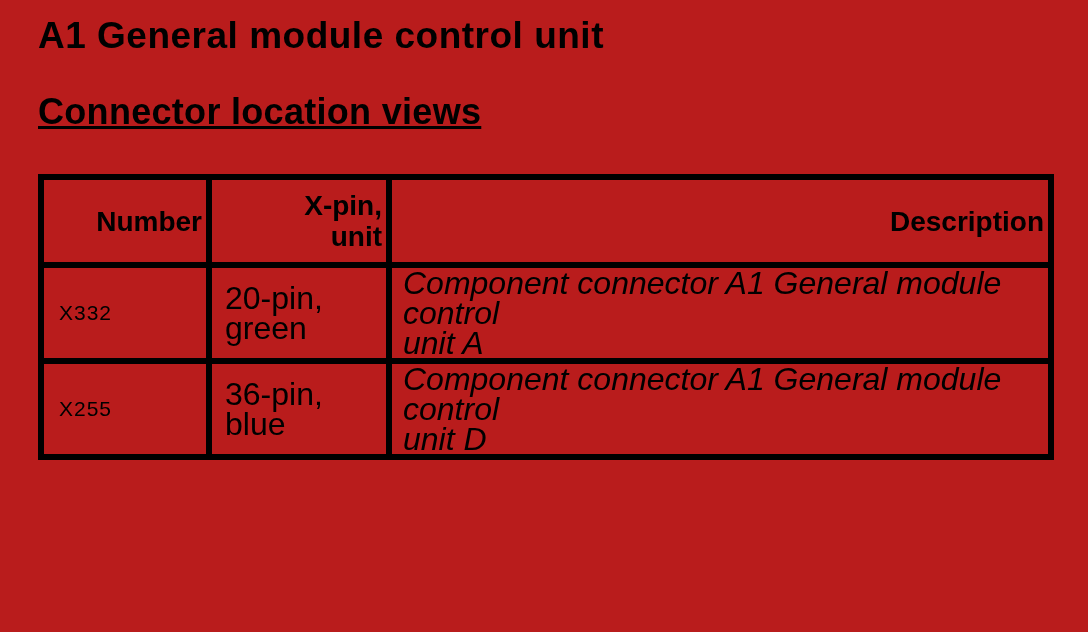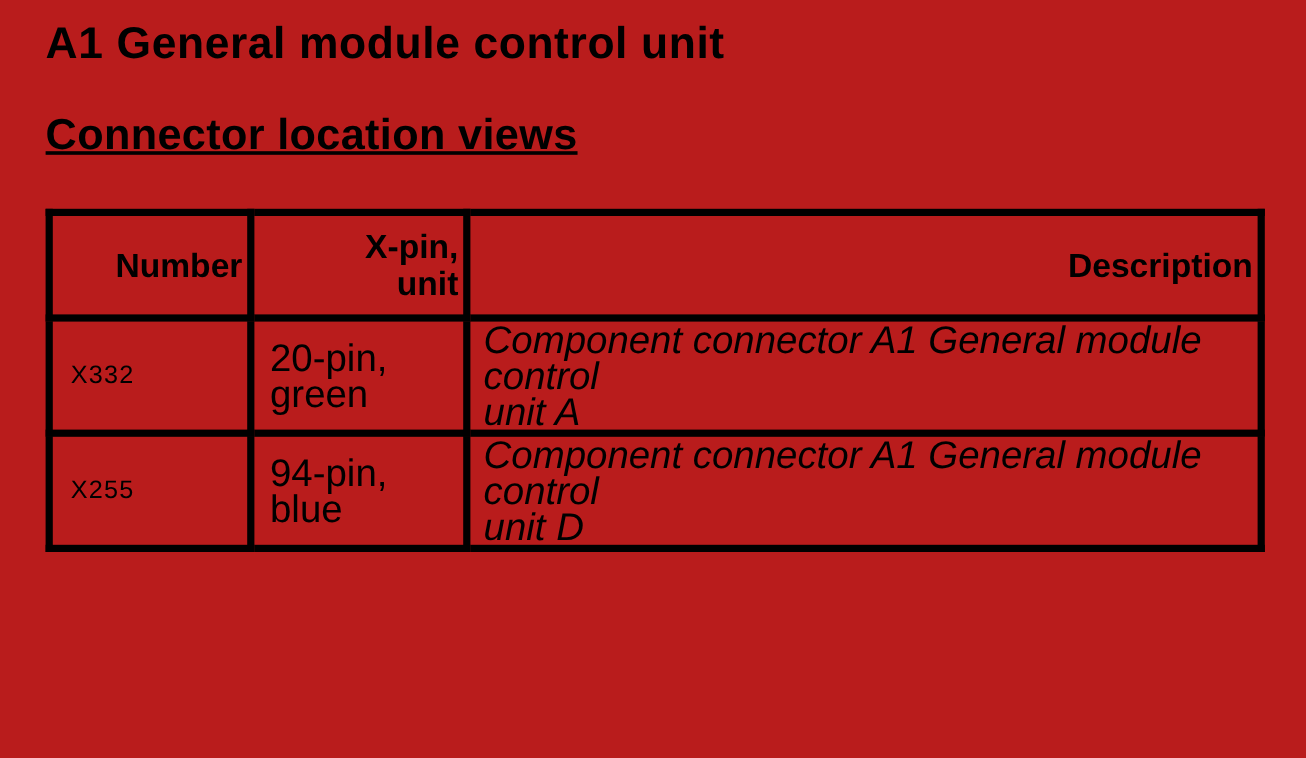--- a/index.html
+++ b/index.html
@@ -101,20 +101,20 @@
     <tbody>
       <tr>
         <td class="number-cell">X332</td>
         <td class="pin-cell">20-pin,
 green</td>
         <td class="description-cell">Component connector A1 General module control
 unit A</td>
       </tr>
       <tr>
         <td class="number-cell">X255</td>
-        <td class="pin-cell">94-pin, blue</td>
+        <td class="pin-cell">36-pin, blue</td>
         <td class="description-cell">Component connector A1 General module control
 unit D</td>
       </tr>
     </tbody>
   </table>
 
 </div>
 
 </body></html>

